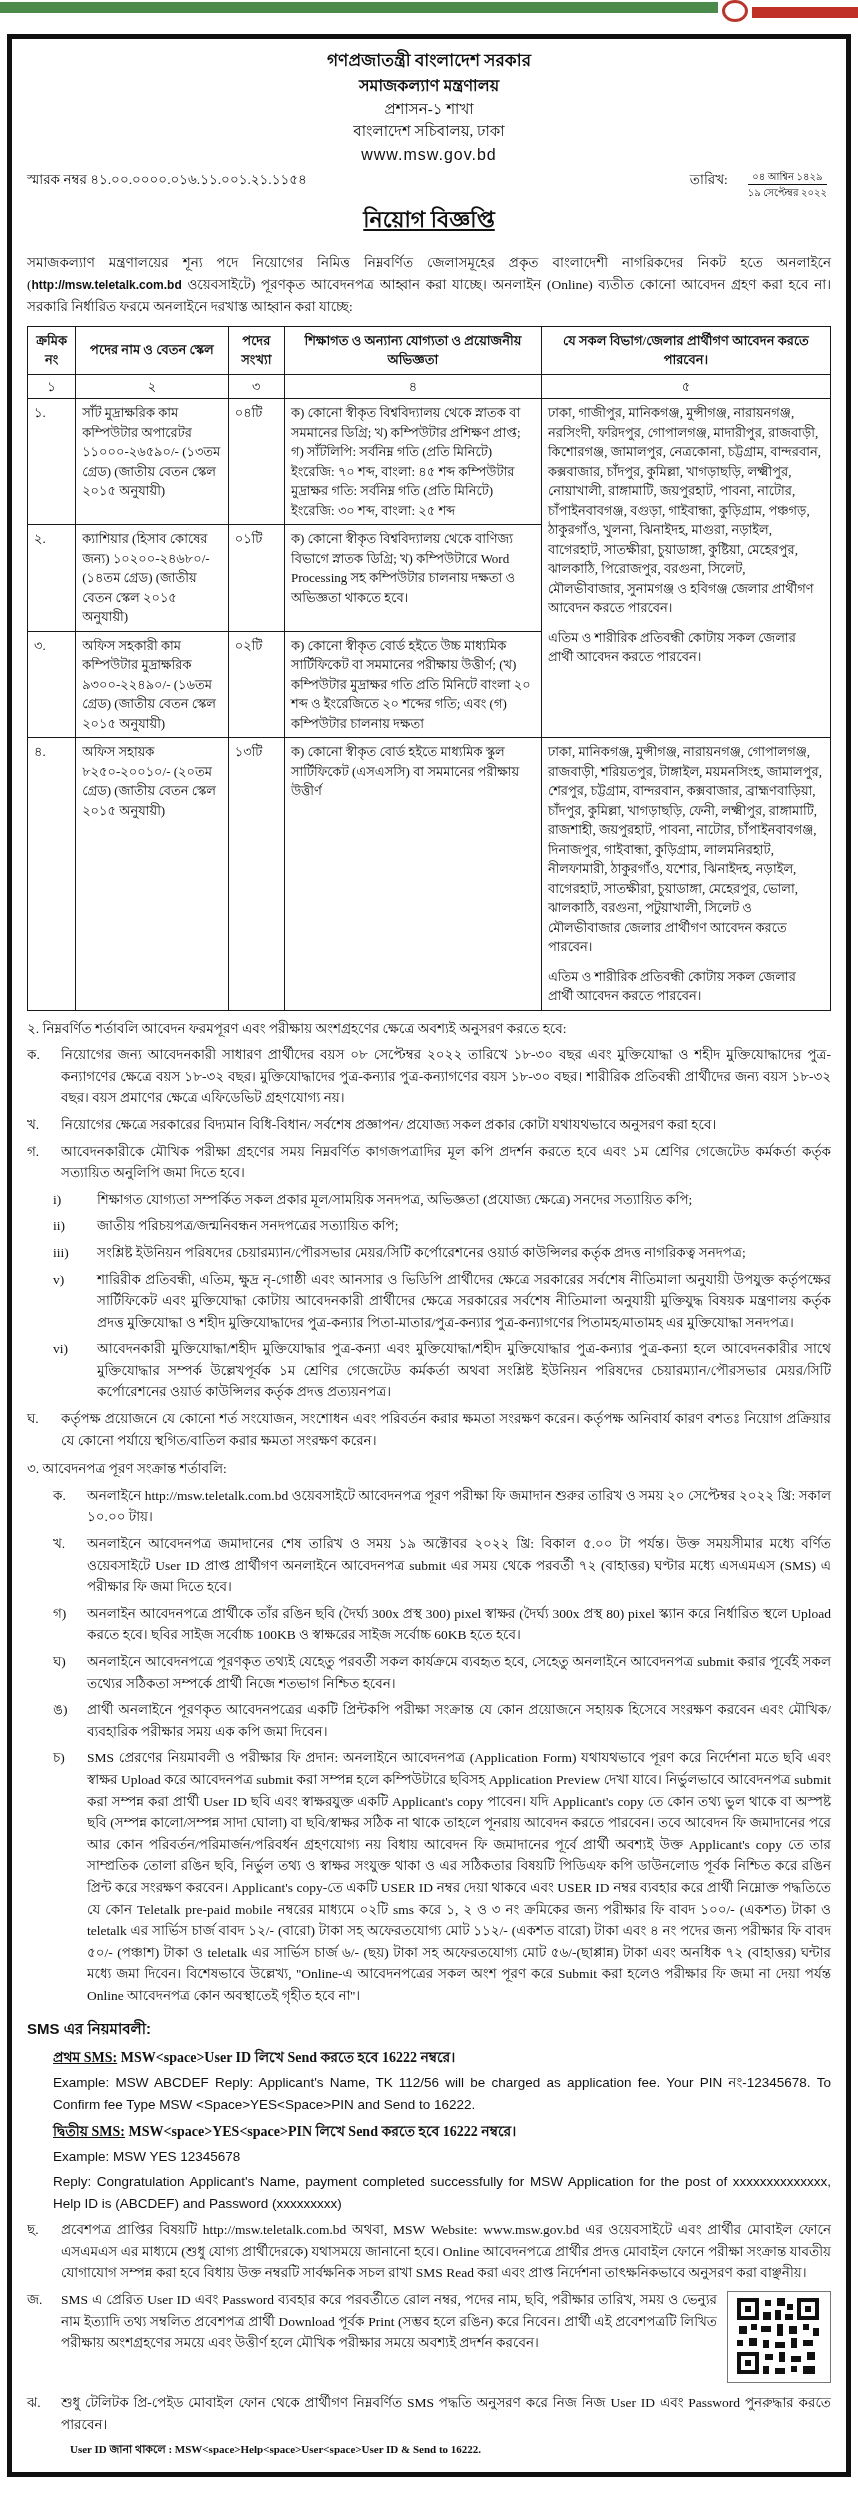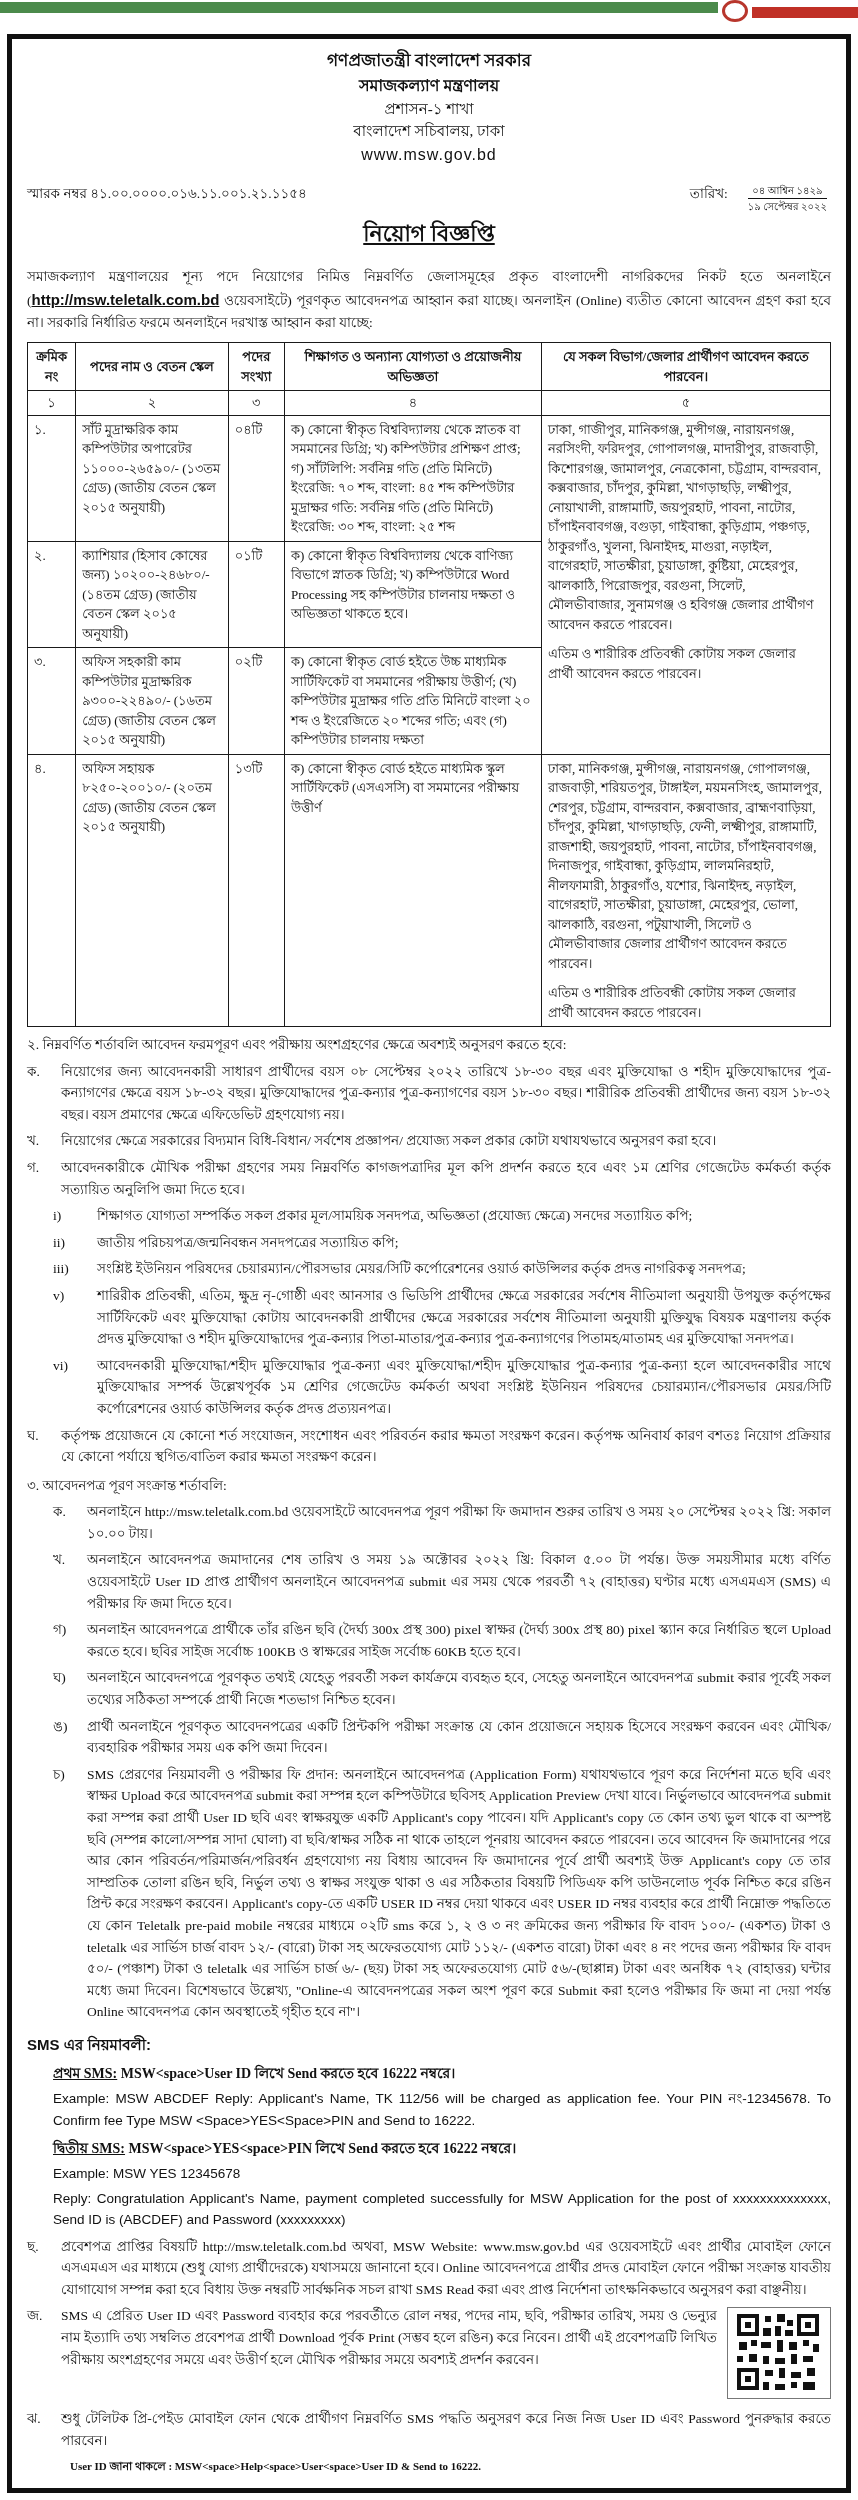--- a/index.html
+++ b/index.html
@@ -10,28 +10,28 @@
   .strip-green{position:absolute;left:0;top:2px;width:718px;height:11px;background:#4b8a4b;}
   .strip-red{position:absolute;left:752px;top:7px;width:106px;height:11px;background:#c03026;}
   .strip-circle{position:absolute;left:722px;top:0;width:26px;height:22px;border:3px solid #b8362c;border-radius:50%;background:#fff;box-sizing:border-box;}
   
   .doc{margin:0 7px 6px 7px;border:4px solid #101010;box-shadow:0 0 0 1px #101010 inset;padding:10px 16px 14px 16px;box-sizing:border-box;min-height:2430px;position:relative;}
   .hdr{text-align:center;line-height:1.5;}
   .hdr .l1{font-size:17px;font-weight:bold;}
   .hdr .l2{font-size:16px;font-weight:bold;}
   .hdr .l3,.hdr .l4{font-size:15px;}
   .hdr .l5{font-size:16px;font-family:"Liberation Sans",sans-serif;letter-spacing:1px;}
-  .memo-row{display:flex;justify-content:space-between;align-items:flex-start;font-size:13.5px;margin-top:16px;}
+  .memo-row{display:flex;justify-content:space-between;align-items:flex-start;font-size:13.5px;margin-top:2px;}
   .memo-date{display:flex;gap:20px;align-items:flex-start;padding-right:4px;}
   .date-stack{text-align:center;font-size:10px;line-height:1.5;}
   .date-stack .d1{border-bottom:1px solid #111;display:block;padding:0 2px;}
   .title-wrap{text-align:center;margin:2px 0 6px 0;}
   .main-title{font-size:22px;font-weight:bold;text-decoration:underline;display:inline-block;}
   .intro{font-size:13.5px;text-align:justify;line-height:1.62;margin-bottom:8px;}
-  .intro .url{font-weight:bold;text-decoration:underline;font-family:"Liberation Sans",sans-serif;font-size:15px;margin-top:20px;}
+  .intro .url{font-weight:bold;font-family:"Liberation Sans",sans-serif;font-size:12px;margin-top:20px;}
   
   table.posts{width:100%;border-collapse:collapse;font-size:13px;line-height:1.5;border-radius:17px;}
   table.posts td,table.posts th{border:1.5px solid #1a1a1a;padding:4px 6px;vertical-align:top;text-align:left;}
   table.posts th{text-align:center;font-weight:bold;vertical-align:middle;}
   table.posts .cnum{text-align:center;font-weight:normal;padding:2px;}
   .col-serial{width:6%;} .col-post{width:19%;} .col-count{width:7%;} .col-qual{width:32%;} .col-dist{width:36%;}
   td.serial,td.count{text-align:center;}
   .dist-note{margin-top:10px;}
   
   .sec{font-size:13.5px;line-height:1.6;text-align:justify;margin-top:7px;}
@@ -211,21 +211,21 @@
       <div class="para ind1">
           <span class="plabel">চ)</span>
           <span class="ptext">SMS প্রেরণের নিয়মাবলী ও পরীক্ষার ফি প্রদান: অনলাইনে আবেদনপত্র (Application Form) যথাযথভাবে পূরণ করে নির্দেশনা মতে ছবি এবং স্বাক্ষর Upload করে আবেদনপত্র submit করা সম্পন্ন হলে কম্পিউটারে ছবিসহ Application Preview দেখা যাবে। নির্ভুলভাবে আবেদনপত্র submit করা সম্পন্ন করা প্রার্থী User ID ছবি এবং স্বাক্ষরযুক্ত একটি Applicant's copy পাবেন। যদি Applicant's copy তে কোন তথ্য ভুল থাকে বা অস্পষ্ট ছবি (সম্পন্ন কালো/সম্পন্ন সাদা ঘোলা) বা ছবি/স্বাক্ষর সঠিক না থাকে তাহলে পূনরায় আবেদন করতে পারবেন। তবে আবেদন ফি জমাদানের পরে আর কোন পরিবর্তন/পরিমার্জন/পরিবর্ধন গ্রহণযোগ্য নয় বিধায় আবেদন ফি জমাদানের পূর্বে প্রার্থী অবশ্যই উক্ত Applicant's copy তে তার সাম্প্রতিক তোলা রঙিন ছবি, নির্ভুল তথ্য ও স্বাক্ষর সংযুক্ত থাকা ও এর সঠিকতার বিষয়টি পিডিএফ কপি ডাউনলোড পূর্বক নিশ্চিত করে রঙিন প্রিন্ট করে সংরক্ষণ করবেন। Applicant's copy-তে একটি USER ID নম্বর দেয়া থাকবে এবং USER ID নম্বর ব্যবহার করে প্রার্থী নিম্নোক্ত পদ্ধতিতে যে কোন Teletalk pre-paid mobile নম্বরের মাধ্যমে ০২টি sms করে ১, ২ ও ৩ নং ক্রমিকের জন্য পরীক্ষার ফি বাবদ ১০০/- (একশত) টাকা ও teletalk এর সার্ভিস চার্জ বাবদ ১২/- (বারো) টাকা সহ অফেরতযোগ্য মোট ১১২/- (একশত বারো) টাকা এবং ৪ নং পদের জন্য পরীক্ষার ফি বাবদ ৫০/- (পঞ্চাশ) টাকা ও teletalk এর সার্ভিস চার্জ ৬/- (ছয়) টাকা সহ অফেরতযোগ্য মোট ৫৬/-(ছাপ্পান্ন) টাকা এবং অনধিক ৭২ (বাহাত্তর) ঘন্টার মধ্যে জমা দিবেন। বিশেষভাবে উল্লেখ্য, ''Online-এ আবেদনপত্রের সকল অংশ পূরণ করে Submit করা হলেও পরীক্ষার ফি জমা না দেয়া পর্যন্ত Online আবেদনপত্র কোন অবস্থাতেই গৃহীত হবে না''।</span>
         </div>
 
       <div class="sms-head">SMS এর নিয়মাবলী:</div>
       <div class="sms-line"><span class="sms-label">প্রথম SMS:</span> <span class="sms-strong">MSW&lt;space&gt;User ID লিখে Send করতে হবে 16222 নম্বরে।</span></div>
       <div class="example-line">Example: MSW ABCDEF Reply: Applicant's Name, TK 112/56 will be charged as application fee. Your PIN নং-12345678. To Confirm fee Type MSW &lt;Space&gt;YES&lt;Space&gt;PIN and Send to 16222.</div>
       <div class="sms-line"><span class="sms-label">দ্বিতীয় SMS:</span> <span class="sms-strong">MSW&lt;space&gt;YES&lt;space&gt;PIN লিখে Send করতে হবে 16222 নম্বরে।</span></div>
       <div class="example-line">Example: MSW YES 12345678</div>
-      <div class="example-line">Reply: Congratulation Applicant's Name, payment completed successfully for MSW Application for the post of xxxxxxxxxxxxxx, Send ID is (ABCDEF) and Password (xxxxxxxxx)</div>
+      <div class="example-line">Reply: Congratulation Applicant's Name, payment completed successfully for MSW Application for the post of xxxxxxxxxxxxxx, Help ID is (ABCDEF) and Password (xxxxxxxxx)</div>
 
       <div class="para">
           <span class="plabel">ছ.</span>
           <span class="ptext">প্রবেশপত্র প্রাপ্তির বিষয়টি http://msw.teletalk.com.bd অথবা, MSW Website: www.msw.gov.bd এর ওয়েবসাইটে এবং প্রার্থীর মোবাইল ফোনে এসএমএস এর মাধ্যমে (শুধু যোগ্য প্রার্থীদেরকে) যথাসময়ে জানানো হবে। Online আবেদনপত্রে প্রার্থীর প্রদত্ত মোবাইল ফোনে পরীক্ষা সংক্রান্ত যাবতীয় যোগাযোগ সম্পন্ন করা হবে বিধায় উক্ত নম্বরটি সার্বক্ষনিক সচল রাখা SMS Read করা এবং প্রাপ্ত নির্দেশনা তাৎক্ষনিকভাবে অনুসরণ করা বাঞ্ছনীয়।</span>
         </div>
 
       <div class="para clearfix">
         <span class="plabel">জ.</span>
         <span class="ptext">
           <span class="qr-wrap">

